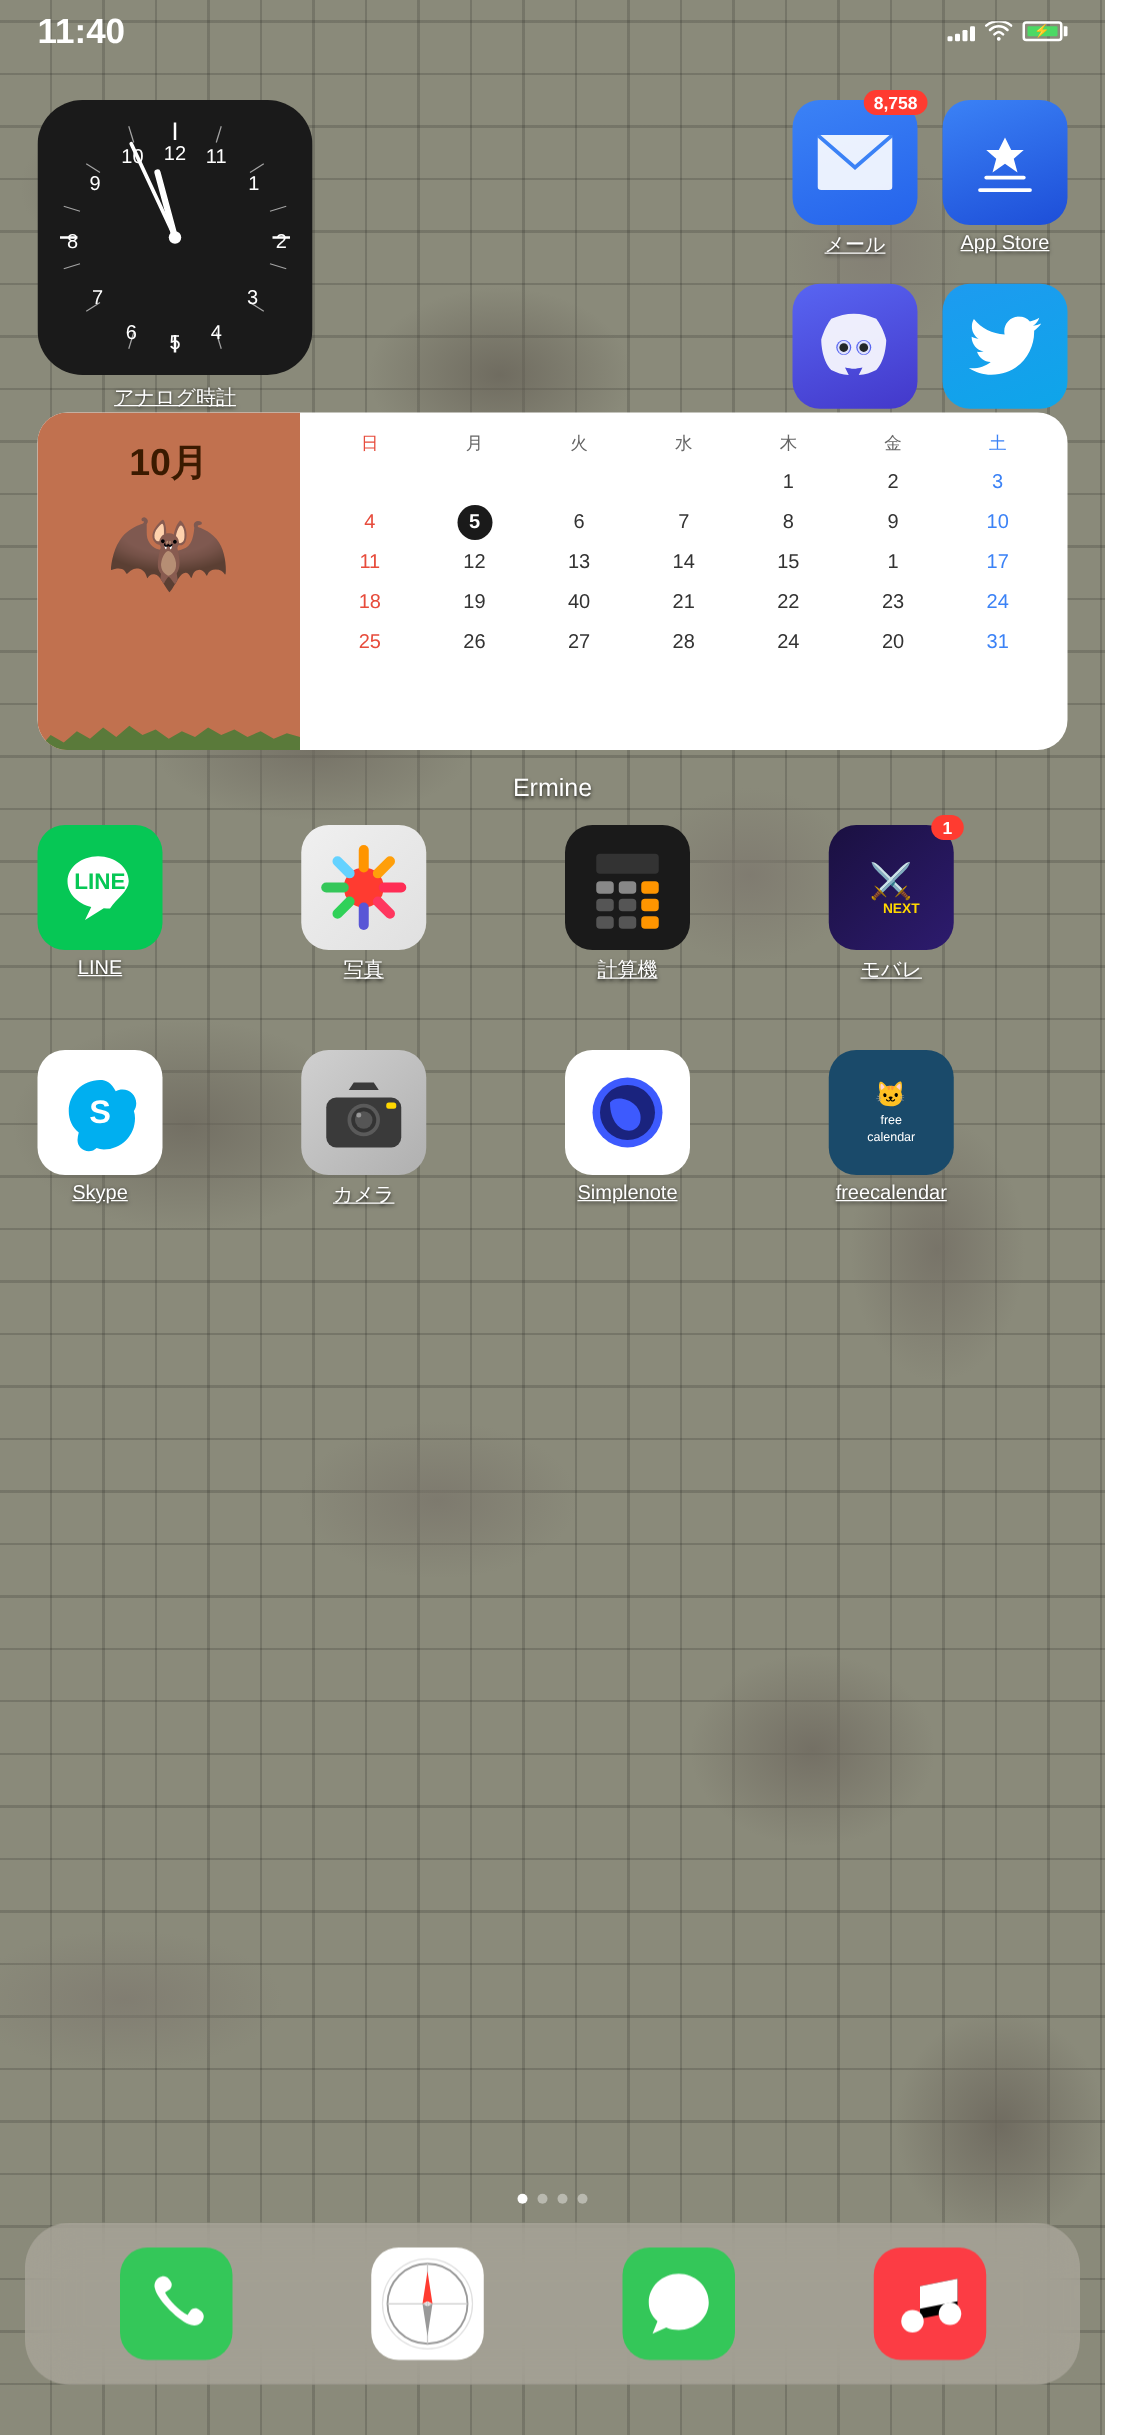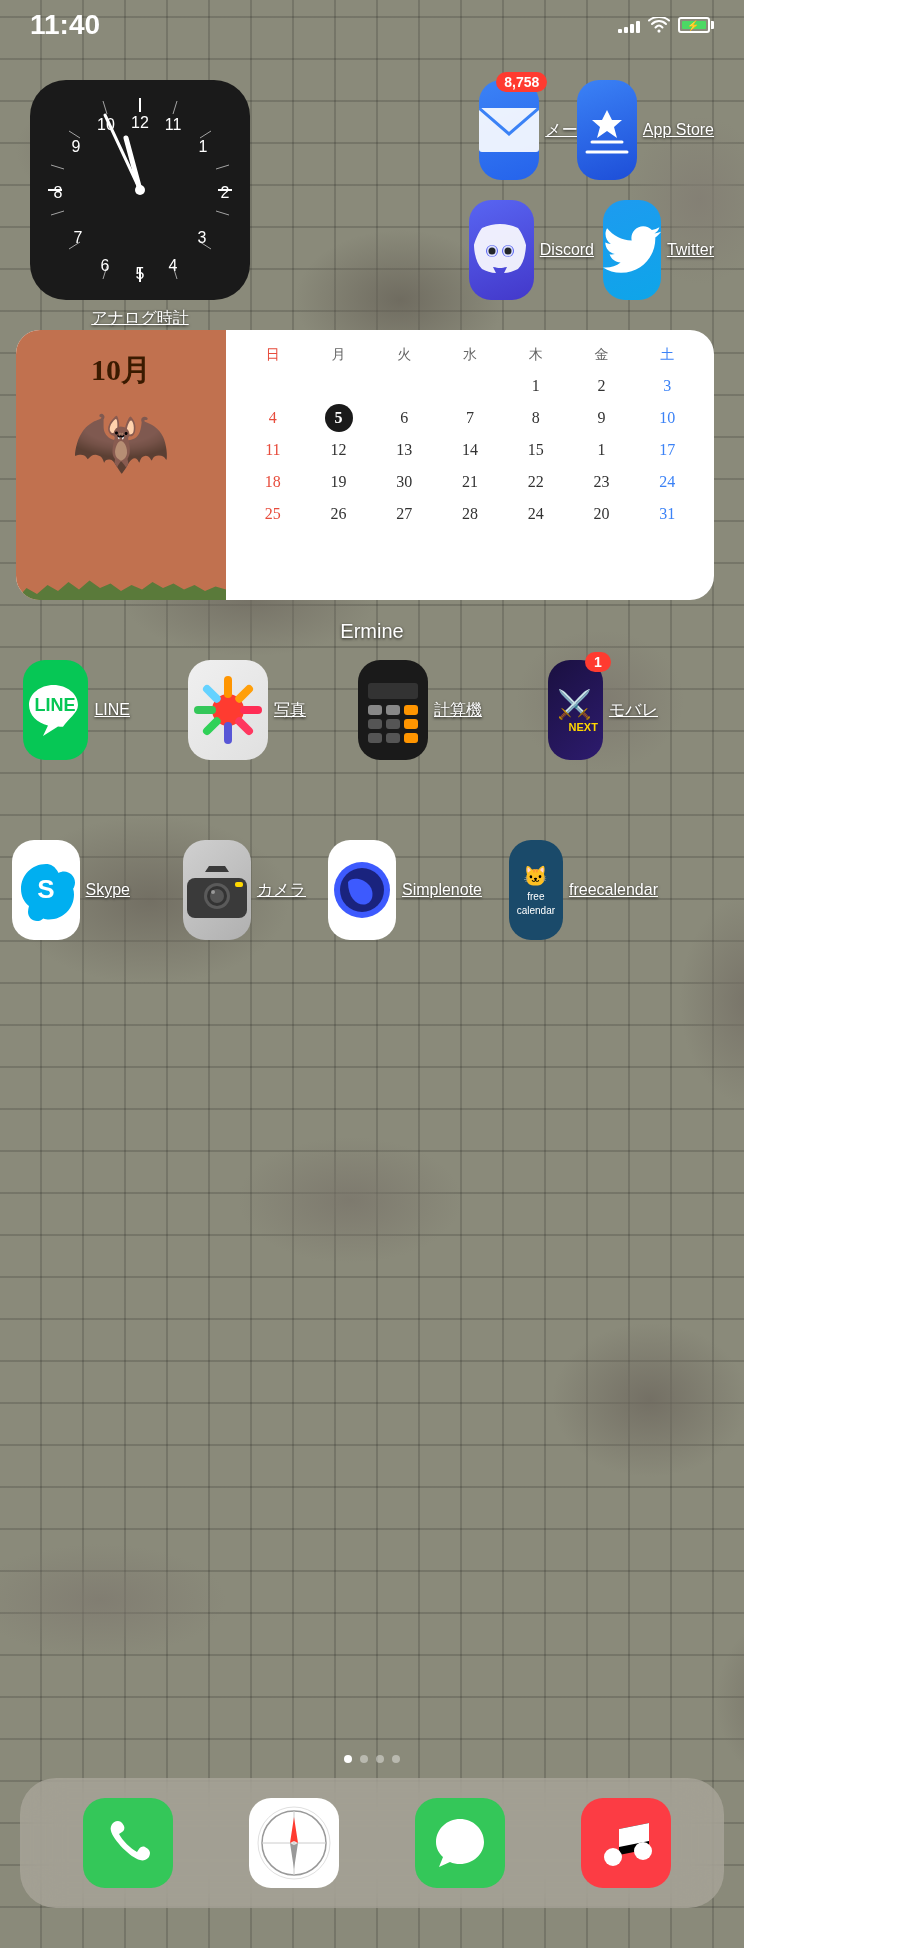--- a/index.html
+++ b/index.html
@@ -3,21 +3,21 @@
   <meta charset="utf-8">
   <style>
     * { margin: 0; padding: 0; box-sizing: border-box; }
     html, body {
       width: 900px;
       height: 1948px;
       overflow: hidden;
       font-family: -apple-system, 'Helvetica Neue', Arial, sans-serif;
     }
     .wallpaper {
-      width: 744px;
+      width: 884px;
       height: 1948px;
       background-color: #8a8a7a;
       background-image: 
         repeating-linear-gradient(
           0deg,
           transparent,
           transparent 40px,
           rgba(0,0,0,0.15) 40px,
           rgba(0,0,0,0.15) 42px
         ),
@@ -125,25 +125,24 @@
     .home-content {
       position: absolute;
       top: 50px;
       left: 0;
       right: 0;
       bottom: 0;
       z-index: 5;
     }
     .app-icon-wrapper {
       display: flex;
-      flex-direction: row;
+      flex-direction: column;
       align-items: center;
       gap: 6px;
       width: 100px;
-      justify-content: flex-end;
     }
     .app-icon {
       width: 100px;
       height: 100px;
       border-radius: 22px;
       display: flex;
       align-items: center;
       justify-content: center;
       position: relative;
       overflow: visible;
@@ -189,28 +188,27 @@
     
     .twitter-icon-bg {
       background: linear-gradient(160deg, #1d9bf0, #0ea5e9);
       border-radius: 22px;
     }
 
     
     .calendar-widget {
       position: absolute;
       top: 280px;
-      left: 16px;
+      left: 30px;
       right: 30px;
       height: 270px;
       background: white;
       border-radius: 24px;
       overflow: hidden;
       display: flex;
-      font-family: Liberation Serif, serif;
     }
     .calendar-left {
       width: 210px;
       background: #c1714f;
       display: flex;
       flex-direction: column;
       align-items: center;
       justify-content: flex-start;
       padding-top: 20px;
       position: relative;
@@ -522,21 +520,21 @@
           <div class="cal-date sun">11</div>
           <div class="cal-date">12</div>
           <div class="cal-date">13</div>
           <div class="cal-date">14</div>
           <div class="cal-date">15</div>
           <div class="cal-date">1</div>
           <div class="cal-date sat">17</div>
 
           <div class="cal-date sun">18</div>
           <div class="cal-date">19</div>
-          <div class="cal-date">30</div>
+          <div class="cal-date">40</div>
           <div class="cal-date">21</div>
           <div class="cal-date">22</div>
           <div class="cal-date">23</div>
           <div class="cal-date sat">24</div>
 
           <div class="cal-date sun">25</div>
           <div class="cal-date">26</div>
           <div class="cal-date">27</div>
           <div class="cal-date">28</div>
           <div class="cal-date">24</div>

